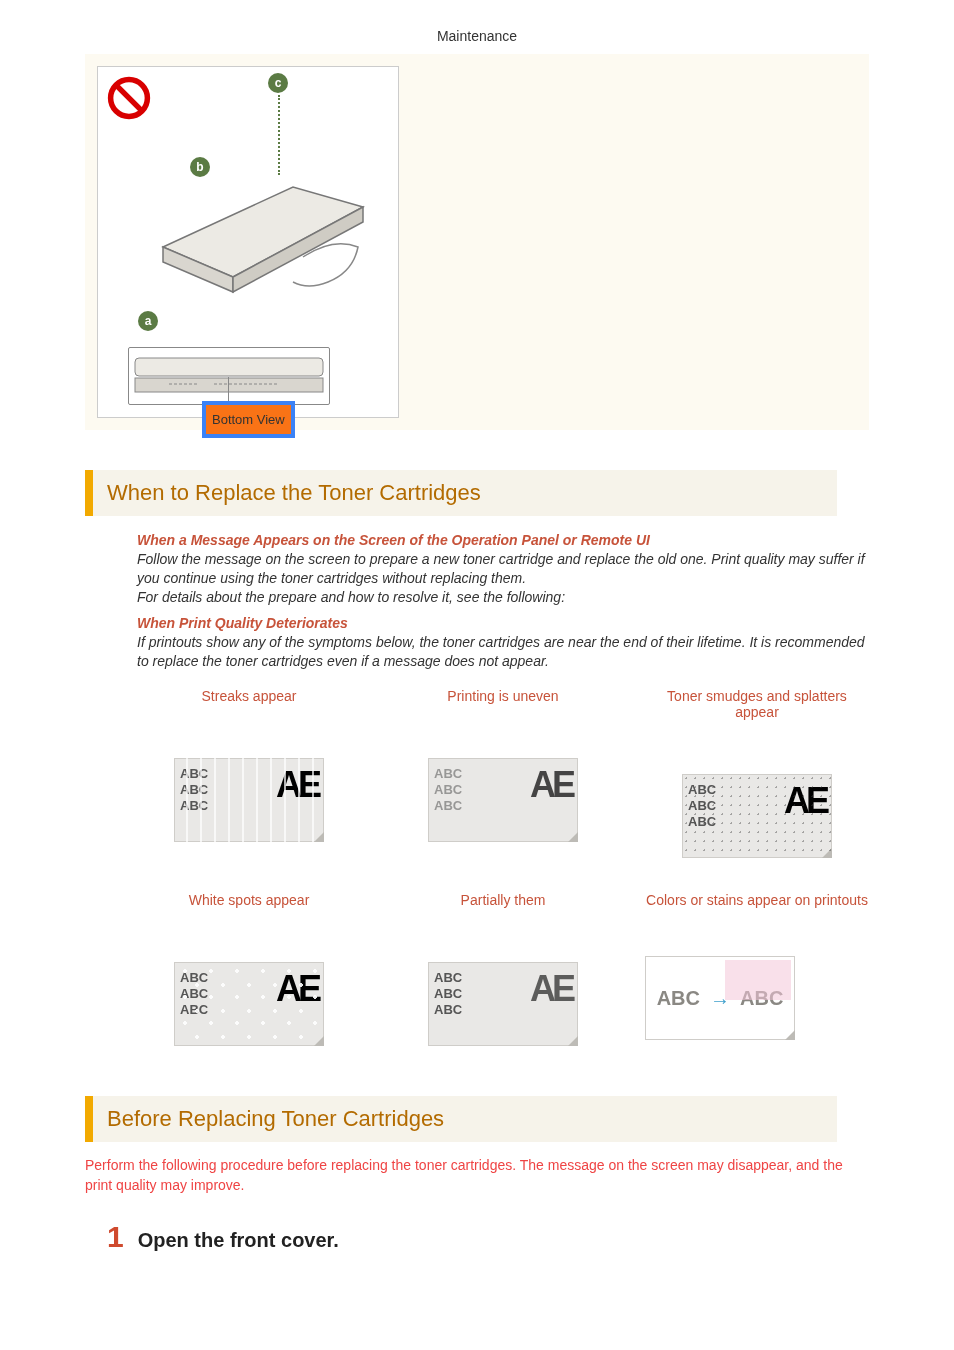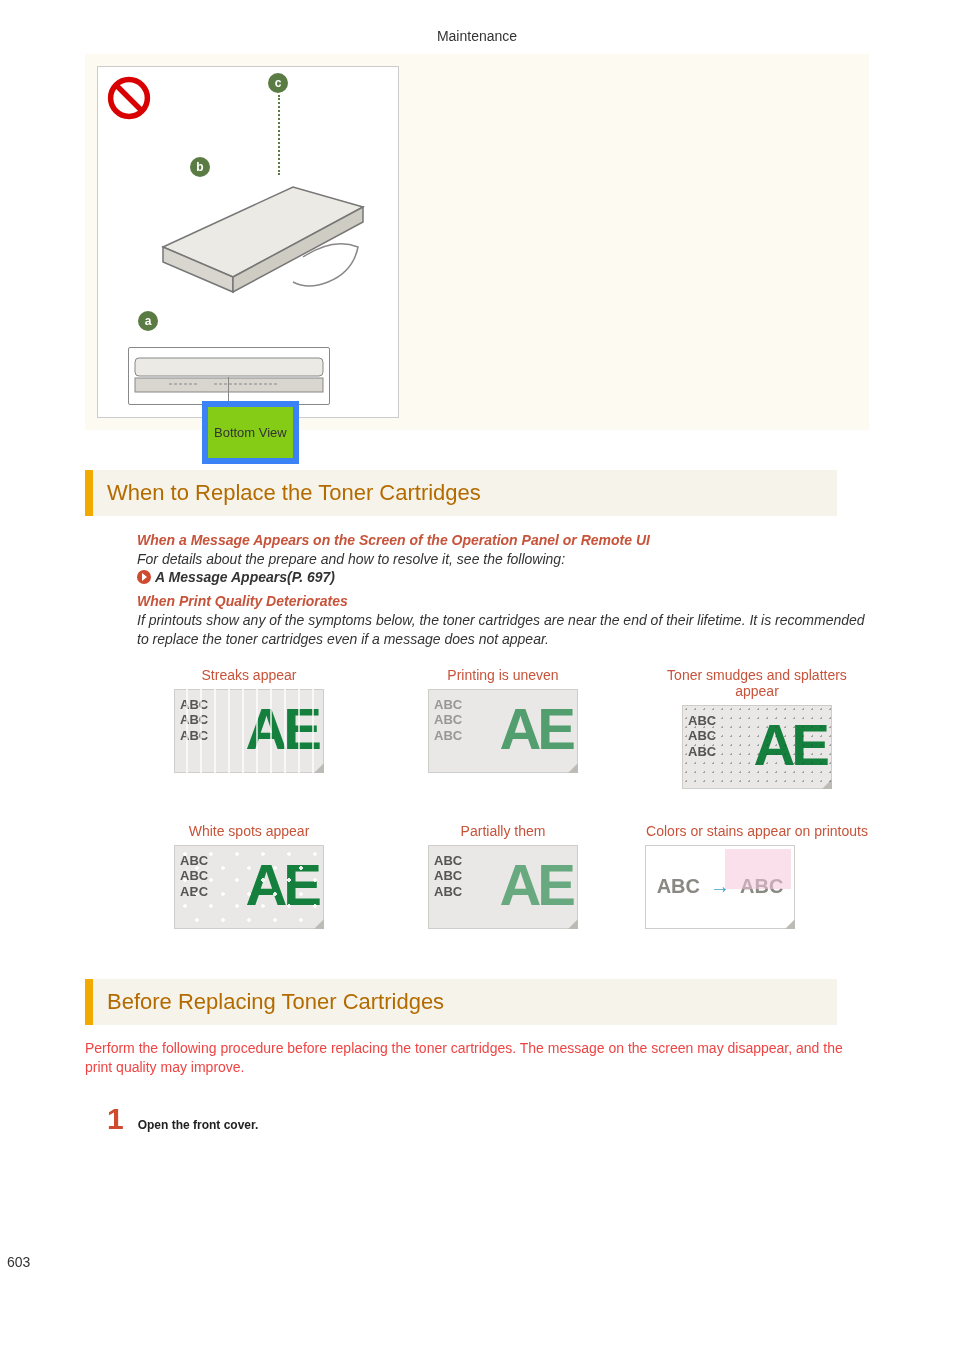--- a/index.html
+++ b/index.html
@@ -70,24 +70,24 @@
   .small-cart {
     position: absolute;
     left: 30px; top: 280px;
     width: 200px; height: 56px;
     border: 1px solid #888;
     border-radius: 2px;
   }
   .bottom-view-label {
     position: absolute;
     left: 104px; top: 334px;
-    border: 6px solid #3b82f6;
-    padding: 18px 6px;
+    border: 4px solid #3b82f6;
+    padding: 7px 6px;
     font-size: 13px;
-    background: #84cc16;
+    background: #f97316;
   }
   .bv-line {
     position: absolute;
     left: 130px; top: 310px;
     height: 26px;
     border-left: 1px solid #888;
   }
 
   .section-heading {
     margin: 40px 110px 0 78px;
@@ -153,36 +153,37 @@
     color: #c7533a;
     font-size: 14px;
     margin-bottom: 6px;
   }
   .thumb {
     display: inline-block;
     width: 150px; height: 84px;
     background: #e9e8e6;
     position: relative;
     box-shadow: inset 0 0 0 1px #cfcdc9;
+    margin-top: 48px;
   }
   .thumb .col-left {
     position: absolute;
     left: 6px; top: 8px;
     font-size: 13px;
     line-height: 1.2;
     color: #555;
     font-weight: bold;
     text-align: left;
   }
   .thumb .big-ae {
     position: absolute;
     right: 6px; top: 6px;
-    font-size: 58px;
+    font-size: 36px;
     font-weight: 900;
-    color: #15803d;
+    color: #000000;
     letter-spacing: -4px;
     font-family: Arial Black, Arial, sans-serif;
   }
   .thumb.streak::after {
     content: "";
     position: absolute;
     inset: 0;
     background: repeating-linear-gradient(90deg, transparent 0 12px, rgba(255,255,255,0.7) 12px 14px);
   }
   .thumb.whitespots::after {
@@ -244,21 +245,21 @@
   }
   .step-num {
     color: #cf4a2e;
     font-weight: 900;
     font-size: 30px;
     line-height: 1;
     font-family: Arial Black, Arial, sans-serif;
   }
   .step-text {
     font-weight: bold;
-    font-size: 12px;
+    font-size: 20px;
     color: #222;
   }
   .page-number {
     text-align: left;
     font-size: 14px;
     color: #333;
     padding-top: 120px;
   }
 </style>
 </head>
@@ -293,25 +294,22 @@
       </div>
       <div class="bv-line"></div>
       <div class="bottom-view-label">Bottom View</div>
     </div>
   </div>
 
   <div class="section-heading">When to Replace the Toner Cartridges</div>
 
   <div class="body-block">
     <div class="sub-red">When a Message Appears on the Screen of the Operation Panel or Remote UI</div>
+    <div class="body-text">Follow the message on the screen to prepare a new toner cartridge and replace the old one. Print quality may suffer if you continue using the toner cartridges without replacing them.</div>
     <div class="body-text">For details about the prepare and how to resolve it, see the following:</div>
-    <div class="link-line">
-      <span class="link-icon"></span>
-      <span>A Message Appears(P. 697)</span>
-    </div>
     <div class="sub-red" style="margin-top:8px">When Print Quality Deteriorates</div>
     <div class="body-text">If printouts show any of the symptoms below, the toner cartridges are near the end of their lifetime. It is recommended to replace the toner cartridges even if a message does not appear.</div>
   </div>
 
   <div class="symptom-grid">
     <div class="symptom-cell">
       <div class="symptom-label">Streaks appear</div>
       <div class="thumb streak">
         <div class="col-left" style="white-space:pre">ABC
 ABC

